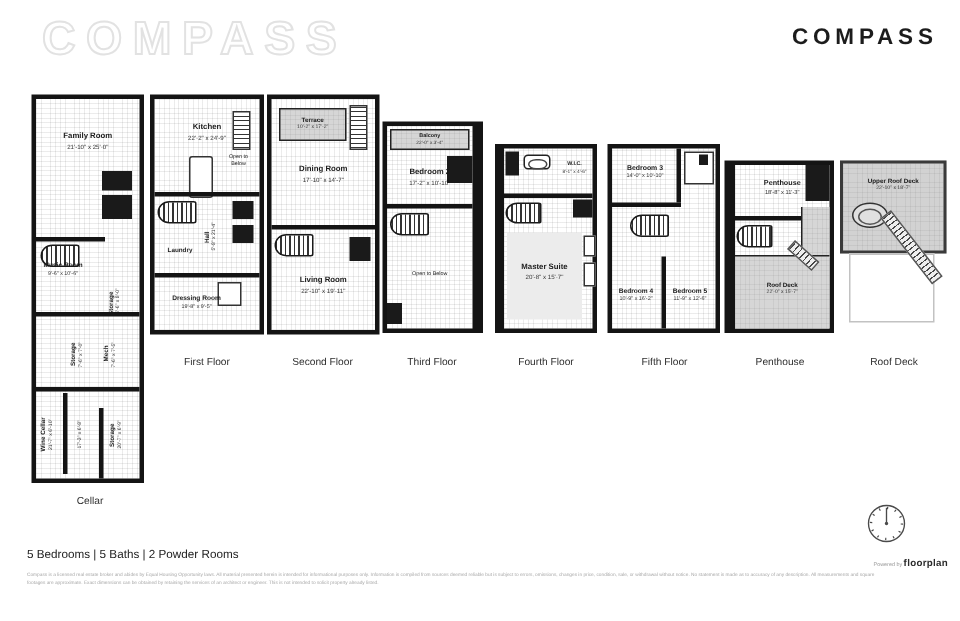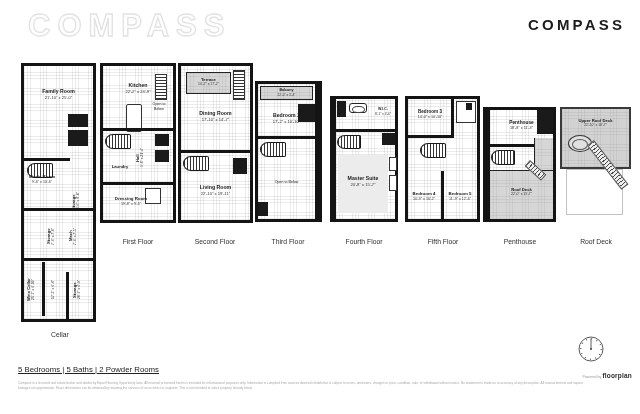--- a/index.html
+++ b/index.html
@@ -41,21 +41,21 @@
   .rname{display:block;font-size:5.2px;font-weight:700;color:#1b1b1b;}
   .rdims{display:block;font-size:4.1px;color:#363636;}
   .sm .rname{font-size:4.2px;} .sm .rdims{font-size:3.4px;}
   .xs .rname{font-size:3.6px;font-weight:400;} .xs .rdims{font-size:3.2px;}
   .vert{writing-mode:vertical-rl;transform:rotate(180deg);}
 
   .floorlabel{position:absolute;width:70px;text-align:center;font-size:6.8px;color:#2e2e2e;}
 
   
   .title{position:absolute;left:18px;top:342px;font-size:13px;font-weight:700;color:#161616;letter-spacing:.2px;}
-  .summary{position:absolute;left:18px;top:365px;font-size:7.8px;color:#222;text-decoration:underline;}
+  .summary{position:absolute;left:18px;top:365px;font-size:7.8px;color:#222;}
   .disclaimer{position:absolute;left:18px;top:381px;width:575px;font-size:3.2px;line-height:1.6;color:#a8a8a8;}
   .compassrose{position:absolute;left:576px;top:334px;}
   .poweredby{position:absolute;left:500px;top:372px;width:132px;text-align:right;color:#999;font-size:3.6px;}
   .poweredby b{font-size:6.5px;color:#2a2a2a;letter-spacing:.2px;}
 </style>
 </head>
 <body>
 
 <div id="canvas">
 

